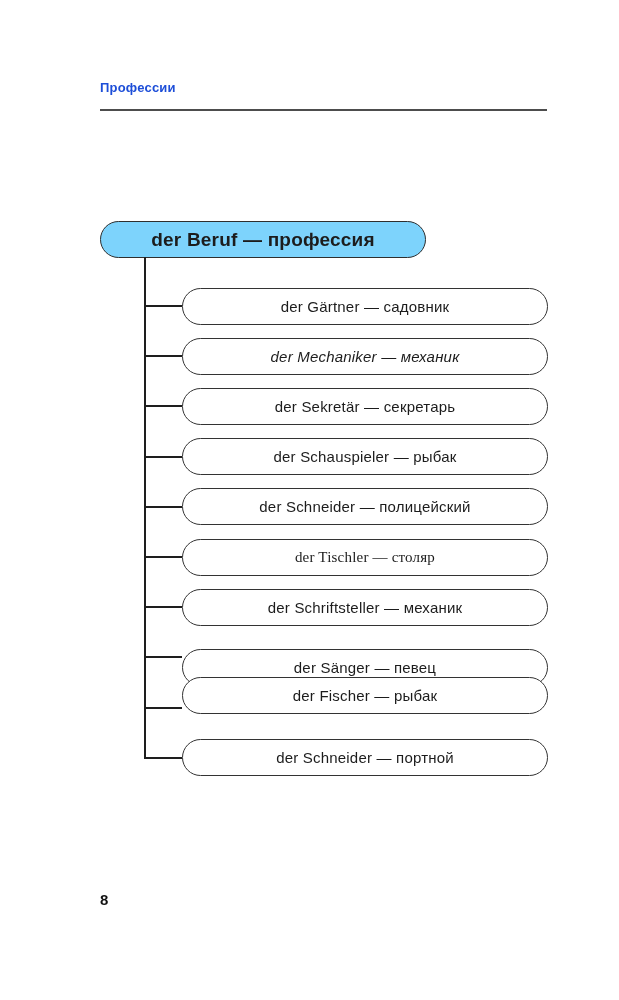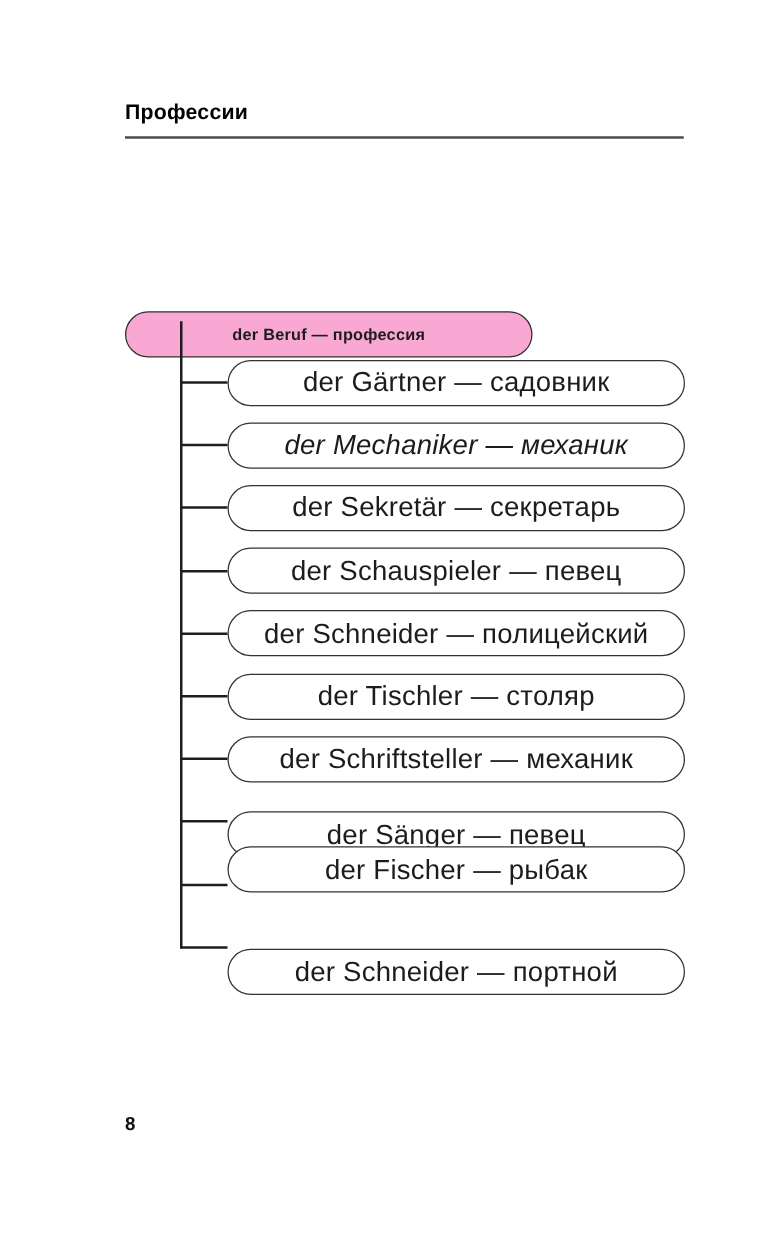--- a/index.html
+++ b/index.html
@@ -13,24 +13,24 @@
     height: 1000px;
     background: #ffffff;
     font-family: "Liberation Sans", "DejaVu Sans", sans-serif;
     color: #1c1c1c;
     overflow: hidden;
   }
   .page-title {
     position: absolute;
     left: 100px;
     top: 80px;
-    font-size: 17px;
+    font-size: 13px;
     font-weight: bold;
     letter-spacing: 0.2px;
-    color: #000000;
+    color: #1d4ed8;
   }
   .header-rule {
     position: absolute;
     left: 100px;
     top: 109px;
     width: 447px;
     height: 1.5px;
     background: #4d4d4d;
   }
   .root-node {
@@ -38,25 +38,24 @@
     left: 100px;
     top: 221px;
     width: 326px;
     height: 37px;
     box-sizing: border-box;
     border: 1.6px solid #2e2e2e;
     border-radius: 19px;
     display: flex;
     align-items: center;
     justify-content: center;
-    font-size: 13px;
+    font-size: 19px;
     font-weight: bold;
     letter-spacing: 0.2px;
-    background: #f9a8d4;
-    margin-top: 28px;
+    background: #7dd3fc;
   }
   .trunk {
     position: absolute;
     left: 144px;
     top: 257px;
     width: 2px;
     height: 502px;
     background: #1e1e1e;
   }
   .branch {
@@ -70,21 +69,21 @@
     position: absolute;
     left: 182px;
     width: 366px;
     height: 37px;
     box-sizing: border-box;
     border: 1.4px solid #333333;
     border-radius: 19px;
     display: flex;
     align-items: center;
     justify-content: center;
-    font-size: 22px;
+    font-size: 15px;
     letter-spacing: 0.2px;
     background: #ffffff;
     color: #1c1c1c;
   }
   .page-number {
     position: absolute;
     left: 100px;
     top: 891px;
     font-size: 15px;
     font-weight: bold;
@@ -105,30 +104,30 @@
   <div class="trunk"></div>
 
   <div id="leaves">
       <div class="branch" style="top: 305px;"></div>
       <div class="leaf-node" style="top: 287.5px;">der Gärtner — садовник</div>
       <div class="branch" style="top: 355.2px;"></div>
       <div class="leaf-node" style="top: 337.7px; font-style: italic;">der Mechaniker — механик</div>
       <div class="branch" style="top: 405.4px;"></div>
       <div class="leaf-node" style="top: 387.9px; text-align: center;">der Sekretär — секретарь</div>
       <div class="branch" style="top: 455.6px;"></div>
-      <div class="leaf-node" style="top: 438.1px;">der Schauspieler — певец</div>
+      <div class="leaf-node" style="top: 438.1px;">der Schauspieler — рыбак</div>
       <div class="branch" style="top: 505.8px;"></div>
       <div class="leaf-node" style="top: 488.3px;">der Schneider — полицейский</div>
       <div class="branch" style="top: 556px;"></div>
-      <div class="leaf-node" style="top: 538.5px;">der Tischler — столяр</div>
+      <div class="leaf-node" style="top: 538.5px; font-family: Liberation Serif, serif;">der Tischler — столяр</div>
       <div class="branch" style="top: 606.2px;"></div>
       <div class="leaf-node" style="top: 588.7px;">der Schriftsteller — механик</div>
       <div class="branch" style="top: 656.4px;"></div>
       <div class="leaf-node" style="top: 649px;">der Sänger — певец</div>
       <div class="branch" style="top: 706.6px;"></div>
       <div class="leaf-node" style="top: 677px;">der Fischer — рыбак</div>
       <div class="branch" style="top: 756.8px;"></div>
-      <div class="leaf-node" style="top: 739.3px; margin-top: 20px;">der Schneider — портной</div>
+      <div class="leaf-node" style="top: 739.3px;">der Schneider — портной</div>
     </div>
 
   <div class="page-number">8</div>
 
 </div>
 
 </body></html>

